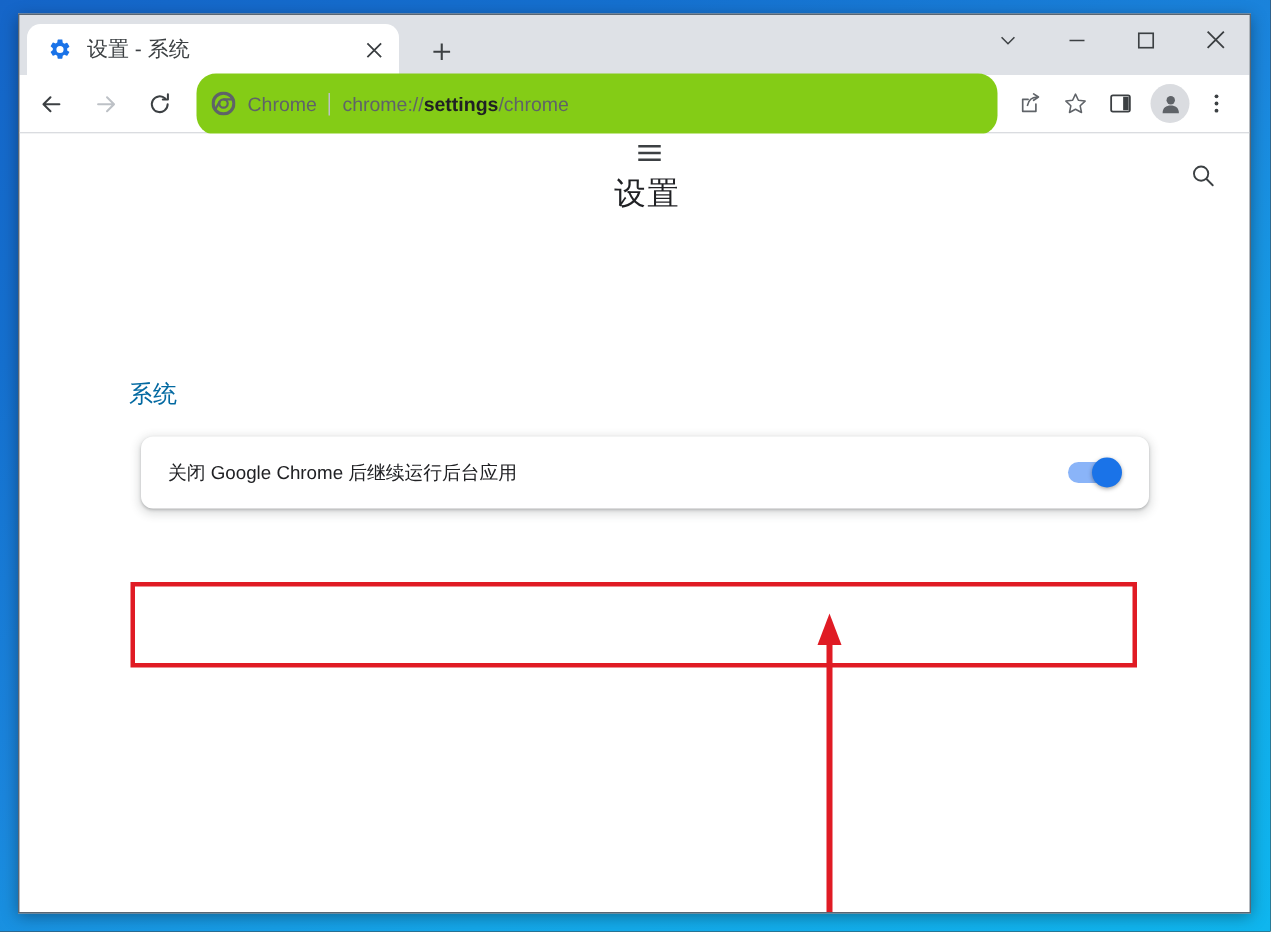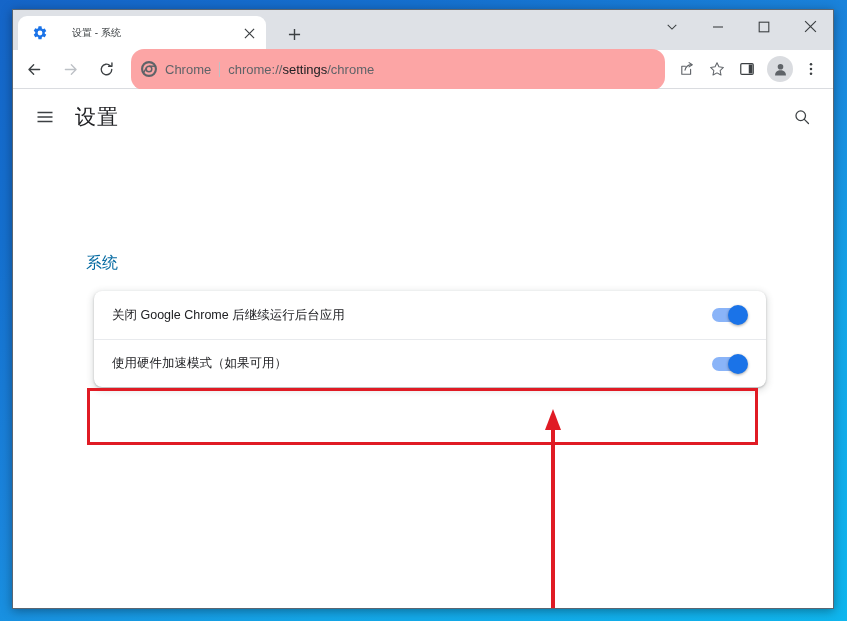--- a/index.html
+++ b/index.html
@@ -54,22 +54,22 @@
     display: flex;
     align-items: center;
   }
   #tab-favicon {
     margin-left: 14px;
     width: 16px; height: 16px;
     flex: none;
     display: block;
   }
   #tab-title {
-    margin-left: 24px;
-    font-size: 10px;
+    margin-left: 10px;
+    font-size: 14px;
     color: #3c4043;
     white-space: nowrap;
     overflow: hidden;
     flex: 1;
   }
   #tab-close {
     width: 22px; height: 22px;
     margin-right: 6px;
     display: flex; align-items: center; justify-content: center;
     border-radius: 50%;
@@ -113,21 +113,21 @@
     width: 30px; height: 30px;
     margin-left: 6px;
     display: flex; align-items: center; justify-content: center;
     border-radius: 50%;
     flex: none;
   }
   #omnibox {
     flex: 1;
     height: 41px;
     margin: 0 8px 0 10px;
-    background: #fca5a5;
+    background: #84cc16;
     border-radius: 13px;
     display: flex;
     align-items: center;
     min-width: 0;
   }
   #omnibox-chrome-icon {
     margin-left: 10px;
     width: 16px; height: 16px;
     flex: none;
   }
@@ -143,21 +143,21 @@
     height: 15px;
     background: #bdc1c6;
     flex: none;
   }
   #omnibox-url {
     font-size: 13px;
     color: #5f6368;
     white-space: nowrap;
     overflow: hidden;
   }
-  #omnibox-url .url-strong { color: #202124; font-weight: normal; }
+  #omnibox-url .url-strong { color: #202124; font-weight: bold; }
   .tool-btn {
     width: 28px; height: 28px;
     display: flex; align-items: center; justify-content: center;
     border-radius: 50%;
     flex: none;
     margin-right: 2px;
   }
   #avatar-button {
     width: 26px; height: 26px;
     border-radius: 50%;
@@ -173,20 +173,21 @@
     position: relative;
     height: 520px;
     background: #ffffff;
     overflow: hidden;
   }
   #settings-header {
     position: relative;
     height: 56px;
     display: flex;
     align-items: center;
+    flex-direction: column;
   }
   #hamburger-button {
     margin-left: 19px;
     width: 26px; height: 26px;
     display: flex; align-items: center; justify-content: center;
     flex: none;
   }
   #settings-title {
     margin-left: 17px;
     font-size: 21px;
@@ -426,27 +427,20 @@
     <div id="settings-card">
 
       <div class="settings-row">
         <span class="row-label">关闭 Google Chrome 后继续运行后台应用</span>
         <span class="toggle">
           <span class="toggle-track"></span>
           <span class="toggle-knob"></span>
         </span>
       </div>
 
-      <div class="settings-row">
-        <span class="row-label">使用硬件加速模式（如果可用）</span>
-        <span class="toggle">
-          <span class="toggle-track"></span>
-          <span class="toggle-knob"></span>
-        </span>
-      </div>
 
 
     </div>
 
     <div id="annotation-rect"></div>
 
     <svg id="annotation-arrow" viewBox="0 0 18 283">
       <path d="M9 283 L9 22" stroke="#e01b24" stroke-width="4" fill="none"></path>
       <path d="M9 3 L17 24 L1 24 Z" fill="#e01b24"></path>
     </svg>

